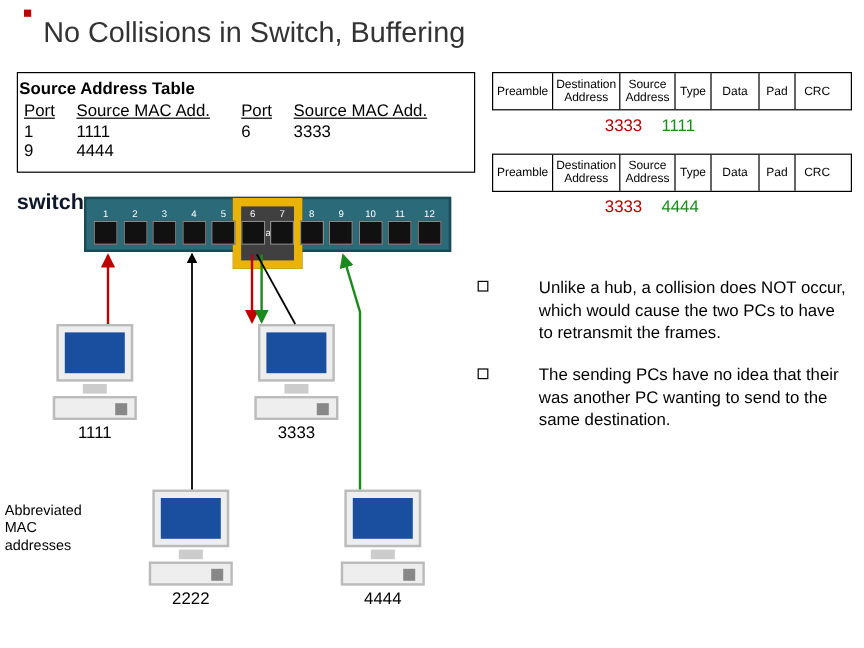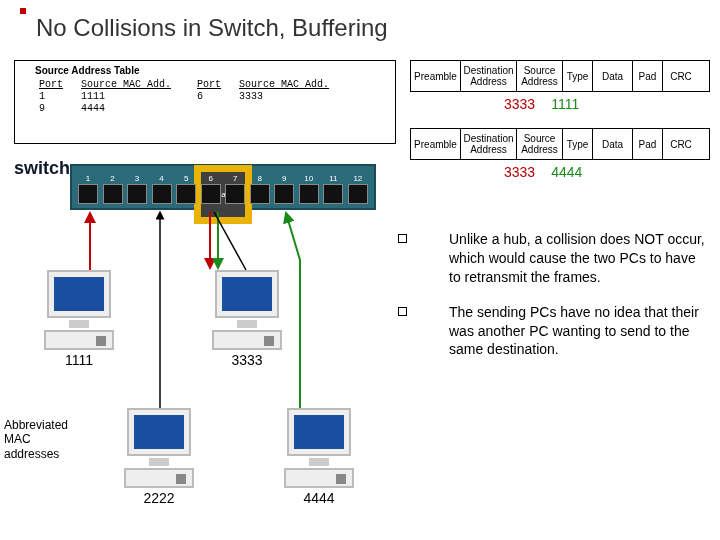--- a/index.html
+++ b/index.html
@@ -1,26 +1,26 @@
 <!DOCTYPE html>
 <html><head>
 <meta charset="utf-8">
 <style>
   * { box-sizing: border-box; margin: 0; padding: 0; }
   html, body { width: 720px; height: 540px; background: #fff; font-family: Arial, Helvetica, sans-serif; color: #000; position: relative; }
 
   .bullet { position: absolute; left: 20px; top: 8px; width: 6px; height: 6px; background: #c00000; }
   .title { position: absolute; left: 36px; top: 14px; font-size: 24px; color: #333; }
 
-  .sat-box { position: absolute; left: 14px; top: 60px; width: 382px; height: 84px; border: 1px solid #000; padding: 4px 20px; font-size: 10px; line-height: 1.2; }
+  .sat-box { position: absolute; left: 14px; top: 60px; width: 382px; height: 84px; border: 1px solid #000; padding: 4px 1px; font-size: 14px; line-height: 1.2; }
   .sat-title { font-weight: bold; }
   .sat-cols { display: flex; gap: 18px; margin-top: 2px; }
   .sat-col { display: flex; gap: 10px; }
   .sat-h { text-decoration: underline; }
-  .sat-sub { display: flex; flex-direction: column; font-family: Liberation Mono, monospace; }
+  .sat-sub { display: flex; flex-direction: column; }
   .sat-sub div { padding: 0 4px; }
 
   .frame { position: absolute; border: 1px solid #000; display: flex; font-size: 10px; }
   .frame div { border-right: 1px solid #000; padding: 6px 4px; display: flex; align-items: center; justify-content: center; text-align: center; }
   .frame div:last-child { border-right: none; }
   .frame-labels { position: absolute; font-size: 14px; display: flex; gap: 16px; }
   .dst { color: #b80000; }
   .src { color: #1a8a1a; }
 
   .sw-label { position: absolute; left: 14px; top: 158px; font-size: 18px; font-weight: bold; color: #0f172a; }

